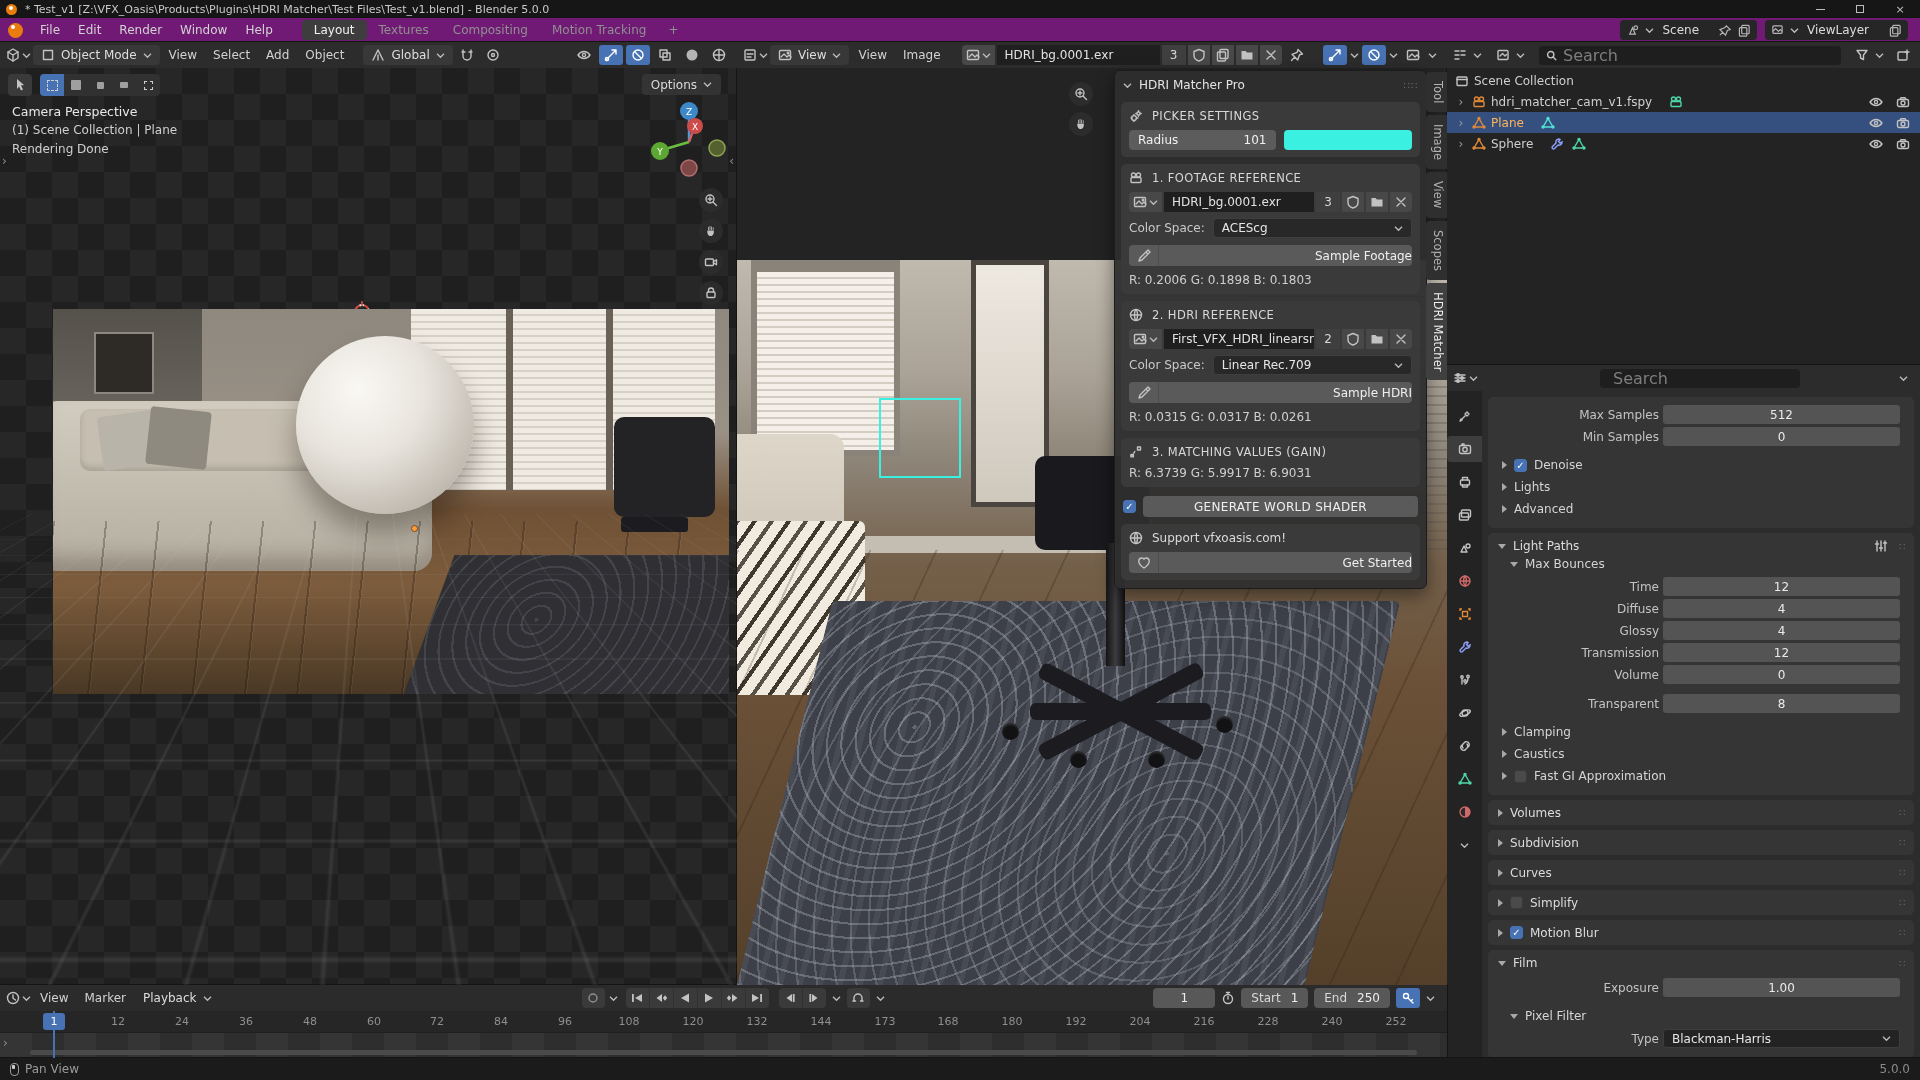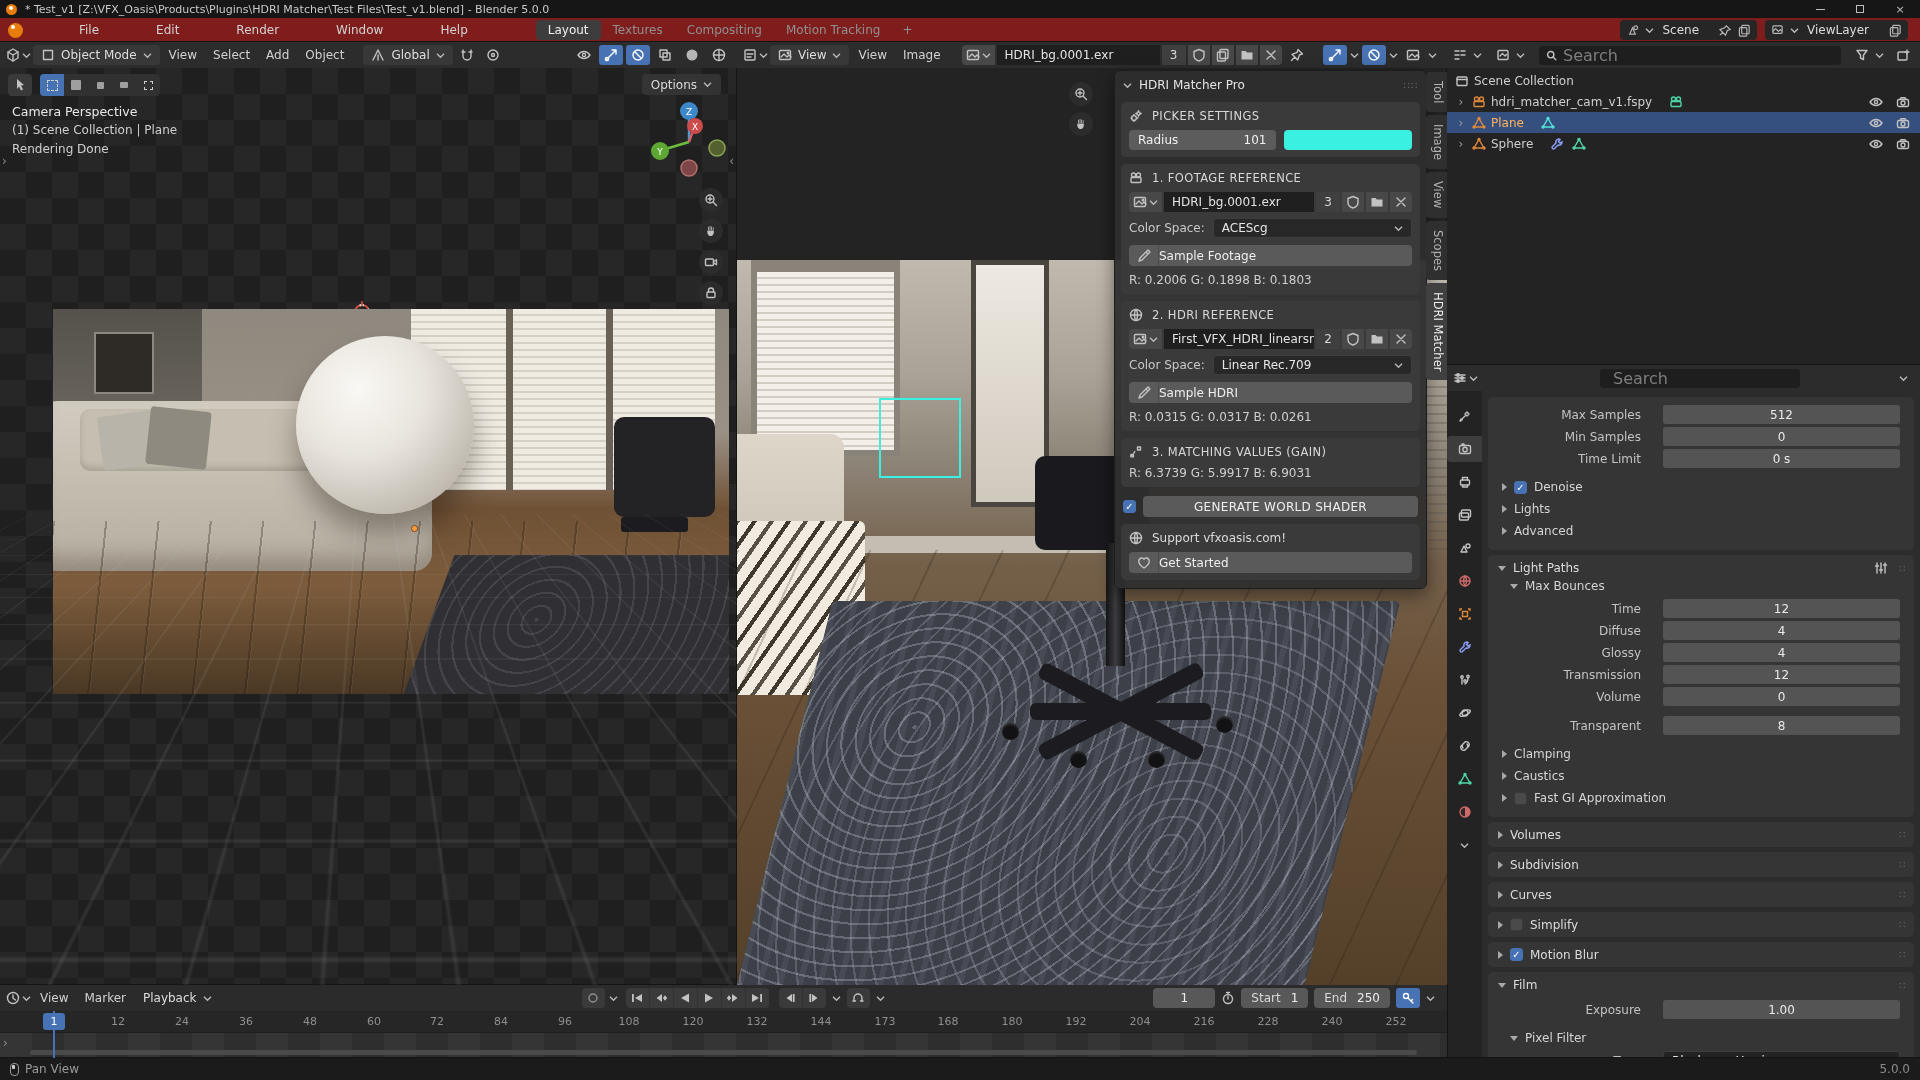--- a/index.html
+++ b/index.html
@@ -24,22 +24,22 @@
     display:flex; align-items:center; padding-left:6px; }
   .blender-dot { width:11px; height:11px; border-radius:50%; background:#e87d0d; position:relative; margin-right:8px; }
   .blender-dot::after { content:""; position:absolute; left:3px; top:2px; width:4px; height:4px; border-radius:50%; background:#fff; }
   #titlebar .title { font-size:11px; color:#c9c9c9; }
   .win-controls { margin-left:auto; display:flex; }
   .win-controls > div { width:40px; height:18px; display:flex; align-items:center; justify-content:center; color:#bdbdbd; font-size:11px; }
   .win-min-bar { width:9px; height:1px; background:#bdbdbd; }
   .win-max-box { width:8px; height:8px; border:1px solid #bdbdbd; }
 
   
-  #menubar { left:0; top:18px; width:1920px; height:24px; background:#7f1d1d;
-    display:flex; align-items:center; padding:0 8px;gap:39px; }
+  #menubar { left:0; top:18px; width:1920px; height:24px; background:#701a75;
+    display:flex; align-items:center; padding:0 8px; }
   .menu-item { padding:0 9px; height:24px; display:flex; align-items:center; color:#d2d2d2; }
   .ws-tabs { display:flex; margin-left:20px; }
   .ws-tab { padding:0 12px; height:20px; display:flex; align-items:center; color:#909090; border-radius:4px; }
   .ws-tab.active { background:#3d3d3d; color:#efefef; }
   .ws-add { color:#909090; padding:0 10px; }
   .topbar-right { margin-left:auto; display:flex; gap:8px; align-items:center; padding-right:4px; }
   .id-chip { display:flex; align-items:center; height:20px; background:#262626; border-radius:4px; padding:0 6px; gap:6px; }
   .id-chip .name { color:#dcdcdc; padding:0 14px 0 2px; }
   .mini-ic { width:13px; height:13px; }
   .mini-ic path, .mini-ic rect, .mini-ic circle { fill:none; stroke:#b5b5b5; stroke-width:1.3; }
@@ -159,21 +159,21 @@
   .db-name { flex:1; height:20px; background:#1f1f1f; color:#e2e2e2; display:flex; align-items:center; padding:0 8px; overflow:hidden; white-space:nowrap; }
   .db-count { height:20px; min-width:24px; background:#3f3f3f; color:#d8d8d8; display:flex; align-items:center; justify-content:center; padding:0 4px; }
   .db-sq { width:22px; height:20px; background:#484848; display:flex; align-items:center; justify-content:center; }
   .db-sq.last { border-radius:0 4px 4px 0; }
   .cs-row { display:flex; align-items:center; margin-bottom:7px; gap:8px; }
   .cs-label { color:#c9c9c9; }
   .cs-dd { flex:1; height:20px; background:#282828; border:1px solid #3e3e3e; border-radius:4px; display:flex; align-items:center; padding:0 8px; color:#e6e6e6; gap:6px; }
   .cs-dd .chev { margin-left:auto; }
   .hp-btn { display:flex; align-items:center; height:21px; background:#5a5a5a; border-radius:4px; overflow:hidden; color:#efefef; }
   .hp-btn .btn-ic { width:30px; height:100%; display:flex; align-items:center; justify-content:center; border-right:1px solid #4c4c4c; }
-  .hp-btn .btn-label { flex:1; text-align:left; }
+  .hp-btn .btn-label { flex:1; text-align:right; }
   .hp-rgb { color:#cfcfcf; margin-top:7px; }
   .gen-row { display:flex; align-items:center; gap:7px; margin-top:9px; padding:0 2px; }
   .gen-btn { flex:1; height:21px; background:#5a5a5a; border-radius:4px; display:flex; align-items:center; justify-content:center; color:#efefef; letter-spacing:.3px; }
   .sup-row { display:flex; align-items:center; gap:9px; color:#dadada; margin-bottom:7px; }
 
   
   #outliner { left:1447px; top:42px; width:473px; height:323px; background:#232323; }
   #outliner .ed-header { gap:6px; }
   .search-box { flex:1; height:19px; background:#1e1e1e; border-radius:4px; display:flex; align-items:center; padding:0 7px; gap:6px; margin:0 8px; }
   .search-box input { flex:1; background:transparent; border:none; outline:none; color:#cfcfcf; }
@@ -188,21 +188,21 @@
 
   
   #properties { left:1447px; top:365px; width:473px; height:693px; background:#2c2c2c; }
   .props-tabs { position:absolute; left:0; top:26px; bottom:0; width:35px; background:#232323; display:flex; flex-direction:column; align-items:center; padding-top:12px; gap:7px; }
   .ptab { width:35px; height:26px; display:flex; align-items:center; justify-content:center; }
   .ptab.active { background:#3d3d3d; border-radius:4px 0 0 4px; }
   .props-scroll { position:absolute; left:35px; top:26px; right:0; bottom:0; overflow:hidden; padding:6px 6px 0 6px; }
   .pbox { background:#353535; border-radius:5px; padding:6px 0 8px 0; margin-bottom:5px; position:relative; }
   .pbox.collapsed { padding:0; height:25px; display:flex; align-items:center; }
   .prow { display:flex; align-items:center; height:21px; margin:1px 0; }
-  .plabel { width:175px; text-align:right; padding-right:22px; color:#c3c3c3; flex:0 0 auto; }
+  .plabel { width:175px; text-align:right; padding-right:4px; color:#c3c3c3; flex:0 0 auto; }
   .pfield { flex:1; margin-right:14px; height:19px; background:#545454; border-radius:3px; display:flex; align-items:center; justify-content:center; color:#eaeaea; }
   .ptoggle { display:flex; align-items:center; gap:7px; height:22px; padding-left:14px; color:#d5d5d5; }
   .psec-head { display:flex; align-items:center; gap:7px; padding-left:10px; color:#dcdcdc; width:100%; }
   .psec-head .dots { margin-left:auto; margin-right:8px; }
   .psub-head { display:flex; align-items:center; gap:7px; padding-left:22px; color:#d5d5d5; height:22px; }
   .pdd { flex:1; margin-right:14px; height:19px; background:#232323; border:1px solid #3d3d3d; border-radius:3px; display:flex; align-items:center; padding:0 8px; color:#e6e6e6; }
   .pdd .chev { margin-left:auto; }
   .gap6 { height:6px; }
 
   
@@ -1055,24 +1055,20 @@
     <div class="props-scroll">
 
       <div class="pbox">
         <div class="prow">
             <span class="plabel">Max Samples</span>
             <span class="pfield">512</span>
           </div>
         <div class="prow">
             <span class="plabel">Min Samples</span>
             <span class="pfield">0</span>
-          </div>
-        <div class="prow">
-            <span class="plabel">Time Limit</span>
-            <span class="pfield">0 s</span>
           </div>
         <div class="gap6"></div>
         <div class="ptoggle">
           <span class="tri-r"></span>
           <span class="cb on">
               <span>✓</span>
             </span>
           <span>Denoise</span>
         </div>
         <div class="ptoggle">

